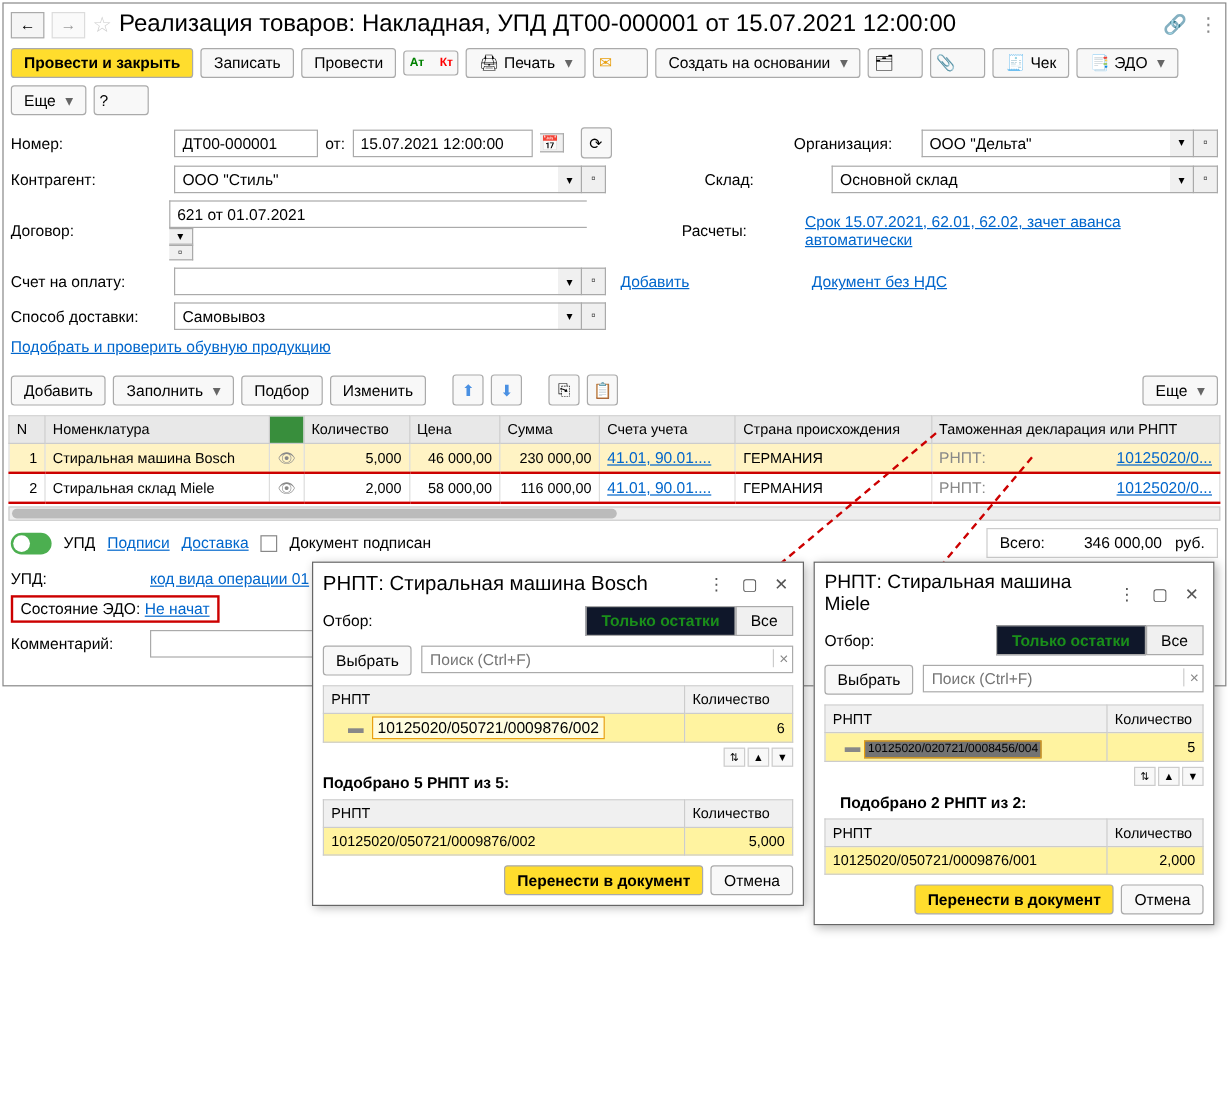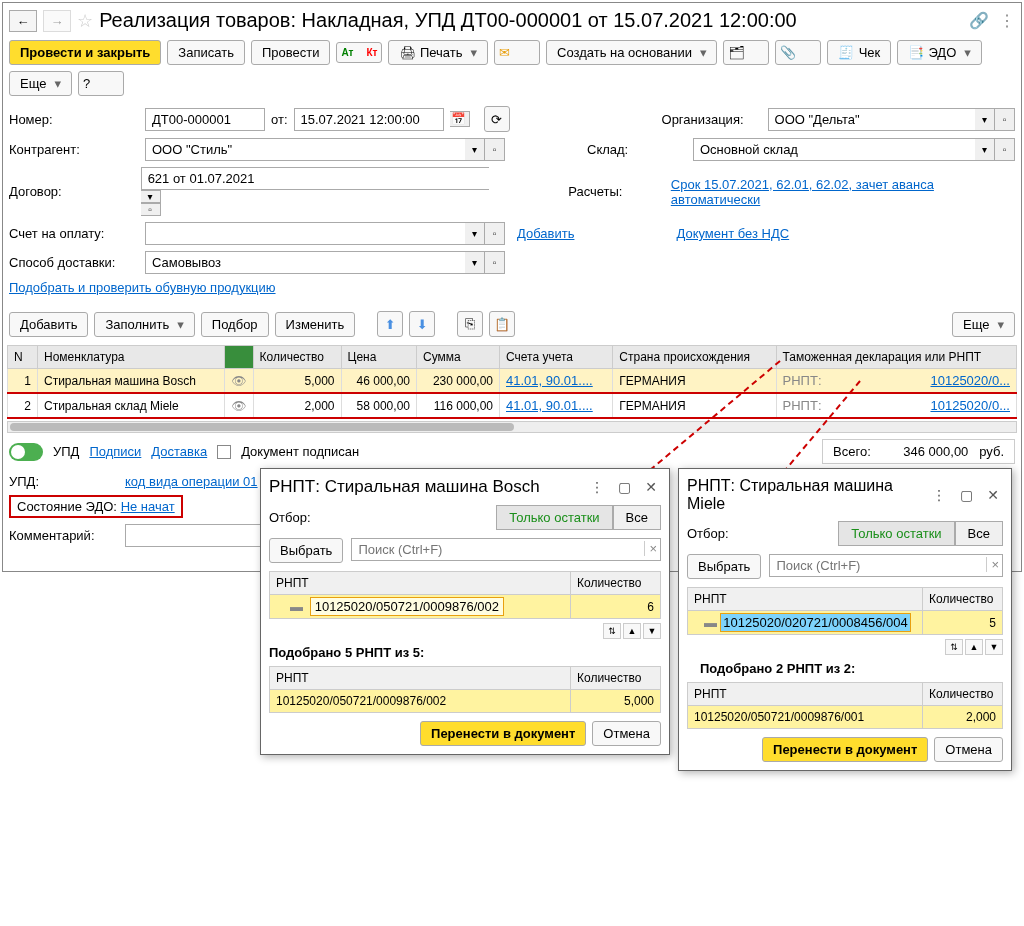--- a/index.html
+++ b/index.html
@@ -39,21 +39,21 @@
   .total-box { margin-left: auto; border: 1px solid #ccc; padding: 4px 10px; }
   .redbox { border: 2px solid #c00; padding: 2px 6px; display: inline-block; }
   .eye-icon { color: #888; font-size: 12px; }
   .rnpt-underline td { border-bottom: 2px solid #c00 !important; }
   .popup { position: absolute; background: #fff; border: 1px solid #666; box-shadow: 2px 2px 8px rgba(0,0,0,0.3); padding: 8px; }
   .popup-title-row { display: flex; align-items: center; gap: 6px; margin-bottom: 8px; }
   .popup-title { font-size: 17px; font-weight: normal; flex: 1; }
   .win-btn { cursor: pointer; font-size: 14px; color: #555; padding: 0 4px; }
   .seg-btns { display: flex; }
   .seg-btn { border: 1px solid #aaa; padding: 4px 12px; cursor: pointer; }
-  .seg-btn.active { background: #e5e5e5; color: #1a8f1a; font-weight: normal; }
+  .seg-btn.active { background: #0f172a; color: #1a8f1a; font-weight: bold; }
   .seg-btn:not(.active) { background: #f0f0f0; }
   .small-table { width: 100%; border-collapse: collapse; }
   .small-table th, .small-table td { border: 1px solid #ccc; padding: 4px 6px; font-size: 12px; text-align: left; }
   .small-table th { background: #f0f0f0; font-weight: normal; }
   .small-table tr.sel td { background: #fff3a0; }
   .sort-icons { display: flex; gap: 2px; justify-content: flex-end; margin: 4px 0; }
   .sort-icon { width: 18px; height: 16px; border: 1px solid #ccc; background: #f8f8f8; font-size: 9px; display: flex; align-items: center; justify-content: center; cursor: pointer; }
   .popup-footer { display: flex; justify-content: flex-end; gap: 6px; margin-top: 8px; }
   .arrow-line { position: absolute; border-top: 2px dashed #c00; transform-origin: left center; }
   .arrow-head { position: absolute; width: 0; height: 0; border-left: 8px solid #c00; border-top: 5px solid transparent; border-bottom: 5px solid transparent; }
@@ -353,21 +353,21 @@
       <span class="search-clear">×</span>
     </div>
   </div>
   <table class="small-table">
     <tbody>
         <tr>
           <th>РНПТ</th>
           <th style="width:80px;">Количество</th>
         </tr>
     <tr class="sel">
-      <td style="padding-left:16px;"><span style="color:#888;">▬</span>&nbsp;<span style="border:1px solid #e8a010;padding:1px 2px;background:#7dd3fc;font-size:13px;">10125020/020721/0008456/004</span></td>
+      <td style="padding-left:16px;"><span style="color:#888;">▬</span>&nbsp;<span style="border:1px solid #e8a010;padding:1px 2px;background:#737373;font-size:10px;">10125020/020721/0008456/004</span></td>
       <td style="text-align:right;">5</td>
     </tr>
   </tbody>
     </table>
   <div class="sort-icons">
     <span class="sort-icon">⇅</span>
     <span class="sort-icon">▲</span>
     <span class="sort-icon">▼</span>
   </div>
   <div style="font-weight:bold;margin:6px 13px;">Подобрано 2 РНПТ из 2:</div>

